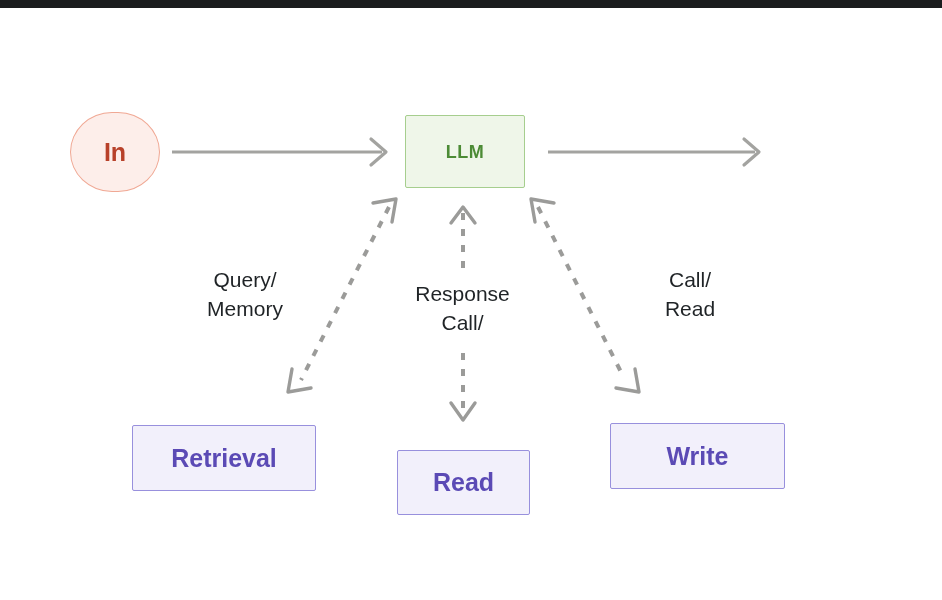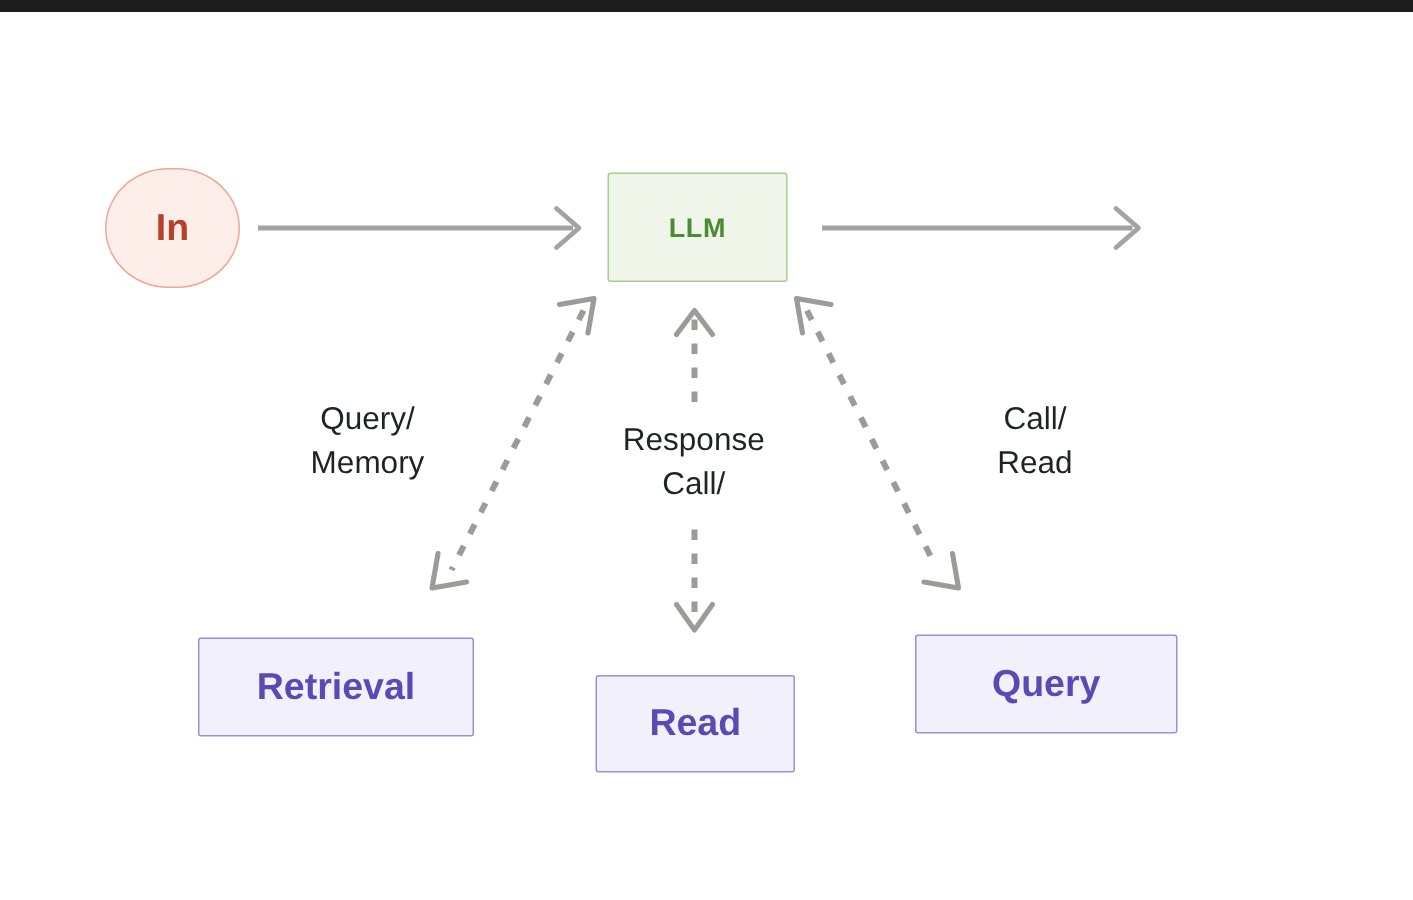--- a/index.html
+++ b/index.html
@@ -180,21 +180,21 @@
 
     <div class="res-box" id="node-retrieval">
       <span class="node-label">Retrieval</span>
     </div>
 
     <div class="res-box" id="node-tools">
       <span class="node-label">Read</span>
     </div>
 
     <div class="res-box" id="node-memory">
-      <span class="node-label">Query</span>
+      <span class="node-label">Write</span>
     </div>
 
     <div class="edge-label" id="label-query">
       <div>Query/</div>
       <div>Memory</div>
     </div>
 
     <div class="edge-label" id="label-call">
       <div>Response</div>
       <div>Call/</div>

